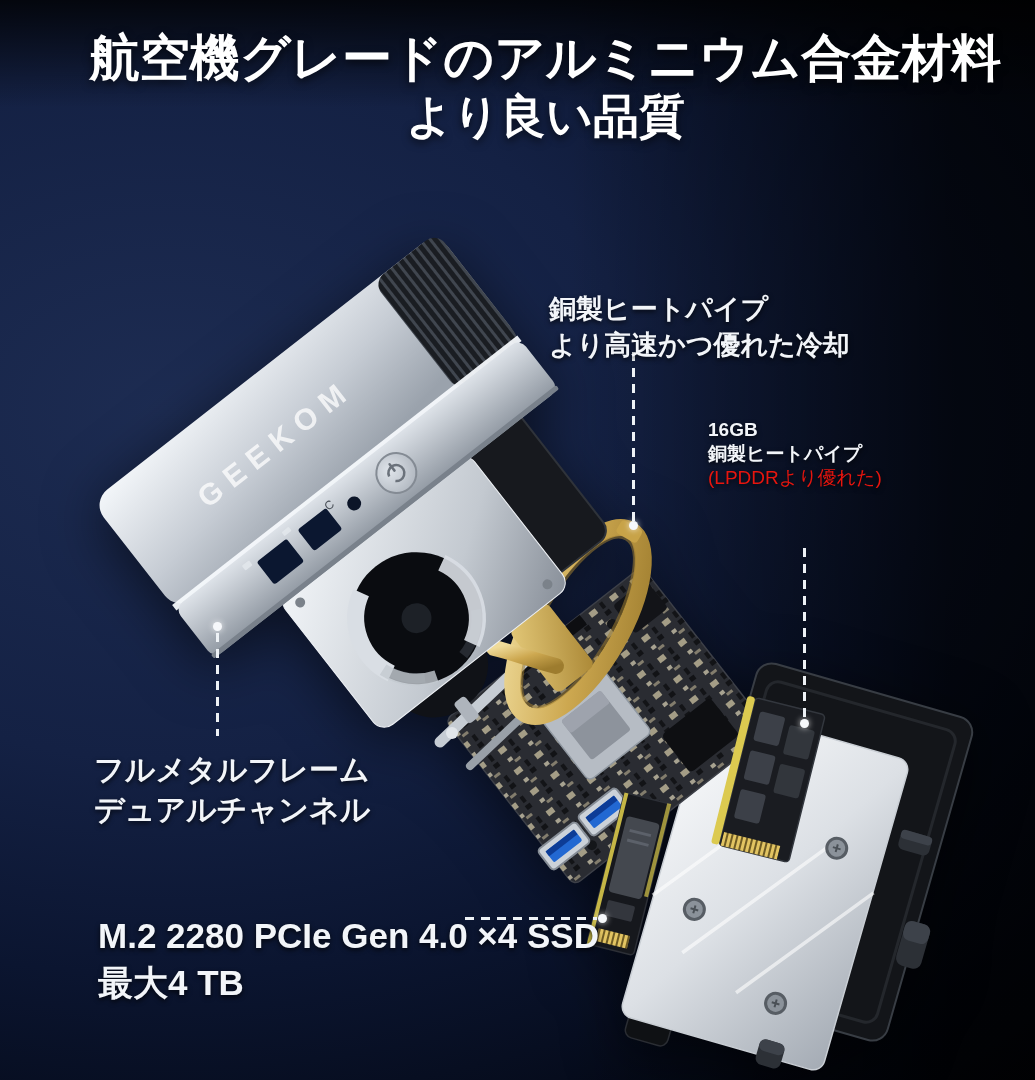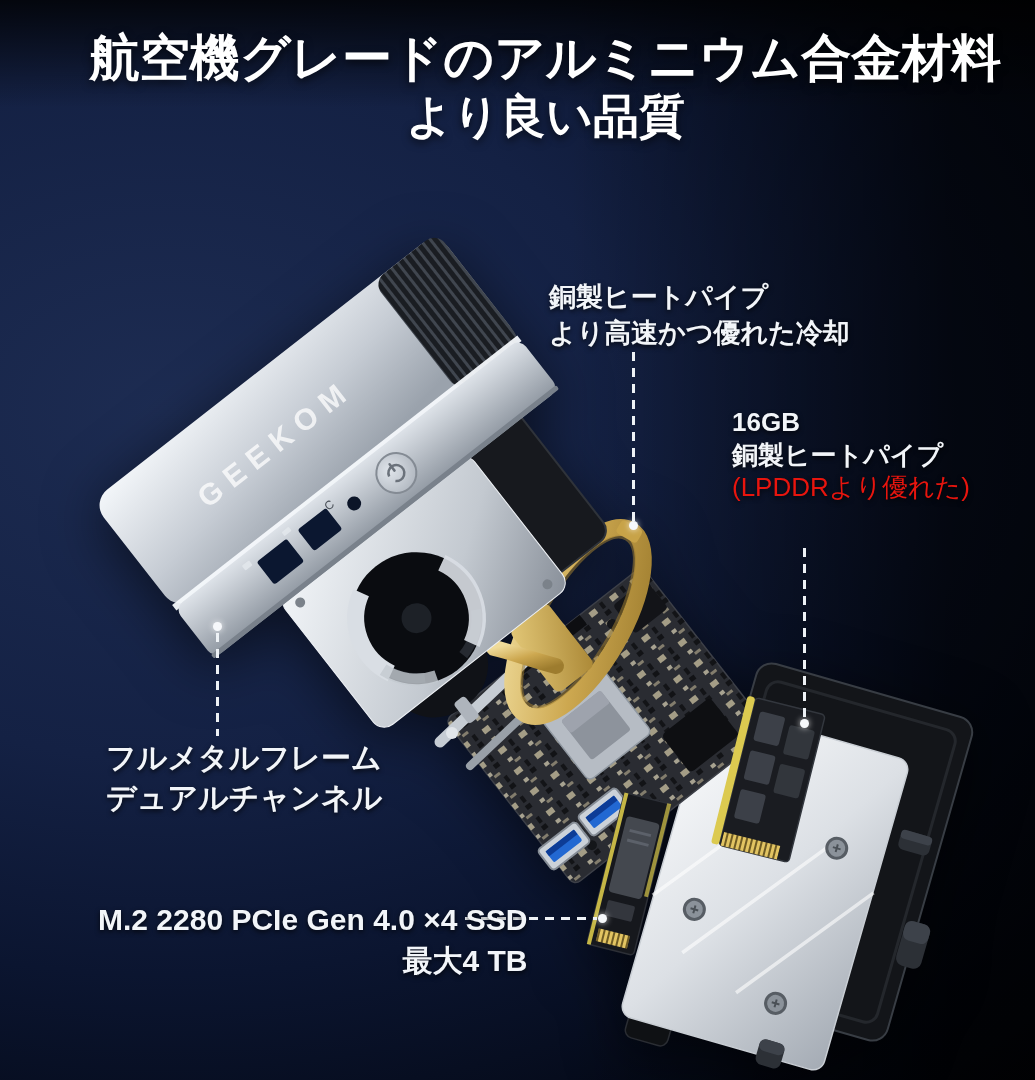--- a/index.html
+++ b/index.html
@@ -19,27 +19,27 @@
   .title{
     position:absolute;left:0;top:30px;width:100%;z-index:3;
     text-align:center;color:#ffffff;font-weight:800;
     text-shadow:0 3px 8px rgba(0,0,0,.65);
     padding-left:28px;
   }
   .title .l1{font-size:50px;line-height:1.12;letter-spacing:0px;}
   .title .l2{font-size:46px;line-height:1.1;margin-top:5px;}
   .ann{
     position:absolute;z-index:3;color:#f2f5f9;font-weight:600;
-    text-shadow:0 2px 5px rgba(0,0,0,.75);white-space:nowrap;
+    text-shadow:0 2px 5px rgba(0,0,0,.75);white-space:nowrap;margin-top:12px;
   }
   .ann-heatpipe{left:549px;top:280px;font-size:27px;line-height:1.32;}
-  .ann-memory{left:732px;top:406px;font-size:26px;line-height:1.25;}
+  .ann-memory{left:708px;top:406px;font-size:19px;line-height:1.25;}
   .ann-memory .red{color:#e8150e;font-weight:400;}
-  .ann-frame{left:106px;top:738px;font-size:30px;line-height:1.32;}
-  .ann-ssd{left:98px;top:900px;font-size:30px;line-height:1.35;text-align:right;}
+  .ann-frame{left:94px;top:738px;font-size:30px;line-height:1.32;}
+  .ann-ssd{left:98px;top:900px;font-size:35px;line-height:1.35;}
   .vdash{
     position:absolute;z-index:2;width:3px;
     background:repeating-linear-gradient(180deg,#eef2f6 0 9px,rgba(0,0,0,0) 9px 16px);
   }
   .hdash{
     position:absolute;z-index:2;height:3px;
     background:repeating-linear-gradient(90deg,#eef2f6 0 9px,rgba(0,0,0,0) 9px 16px);
   }
   .dash-heatpipe{left:632px;top:352px;height:170px;}
   .dash-memory{left:803px;top:548px;height:173px;}

